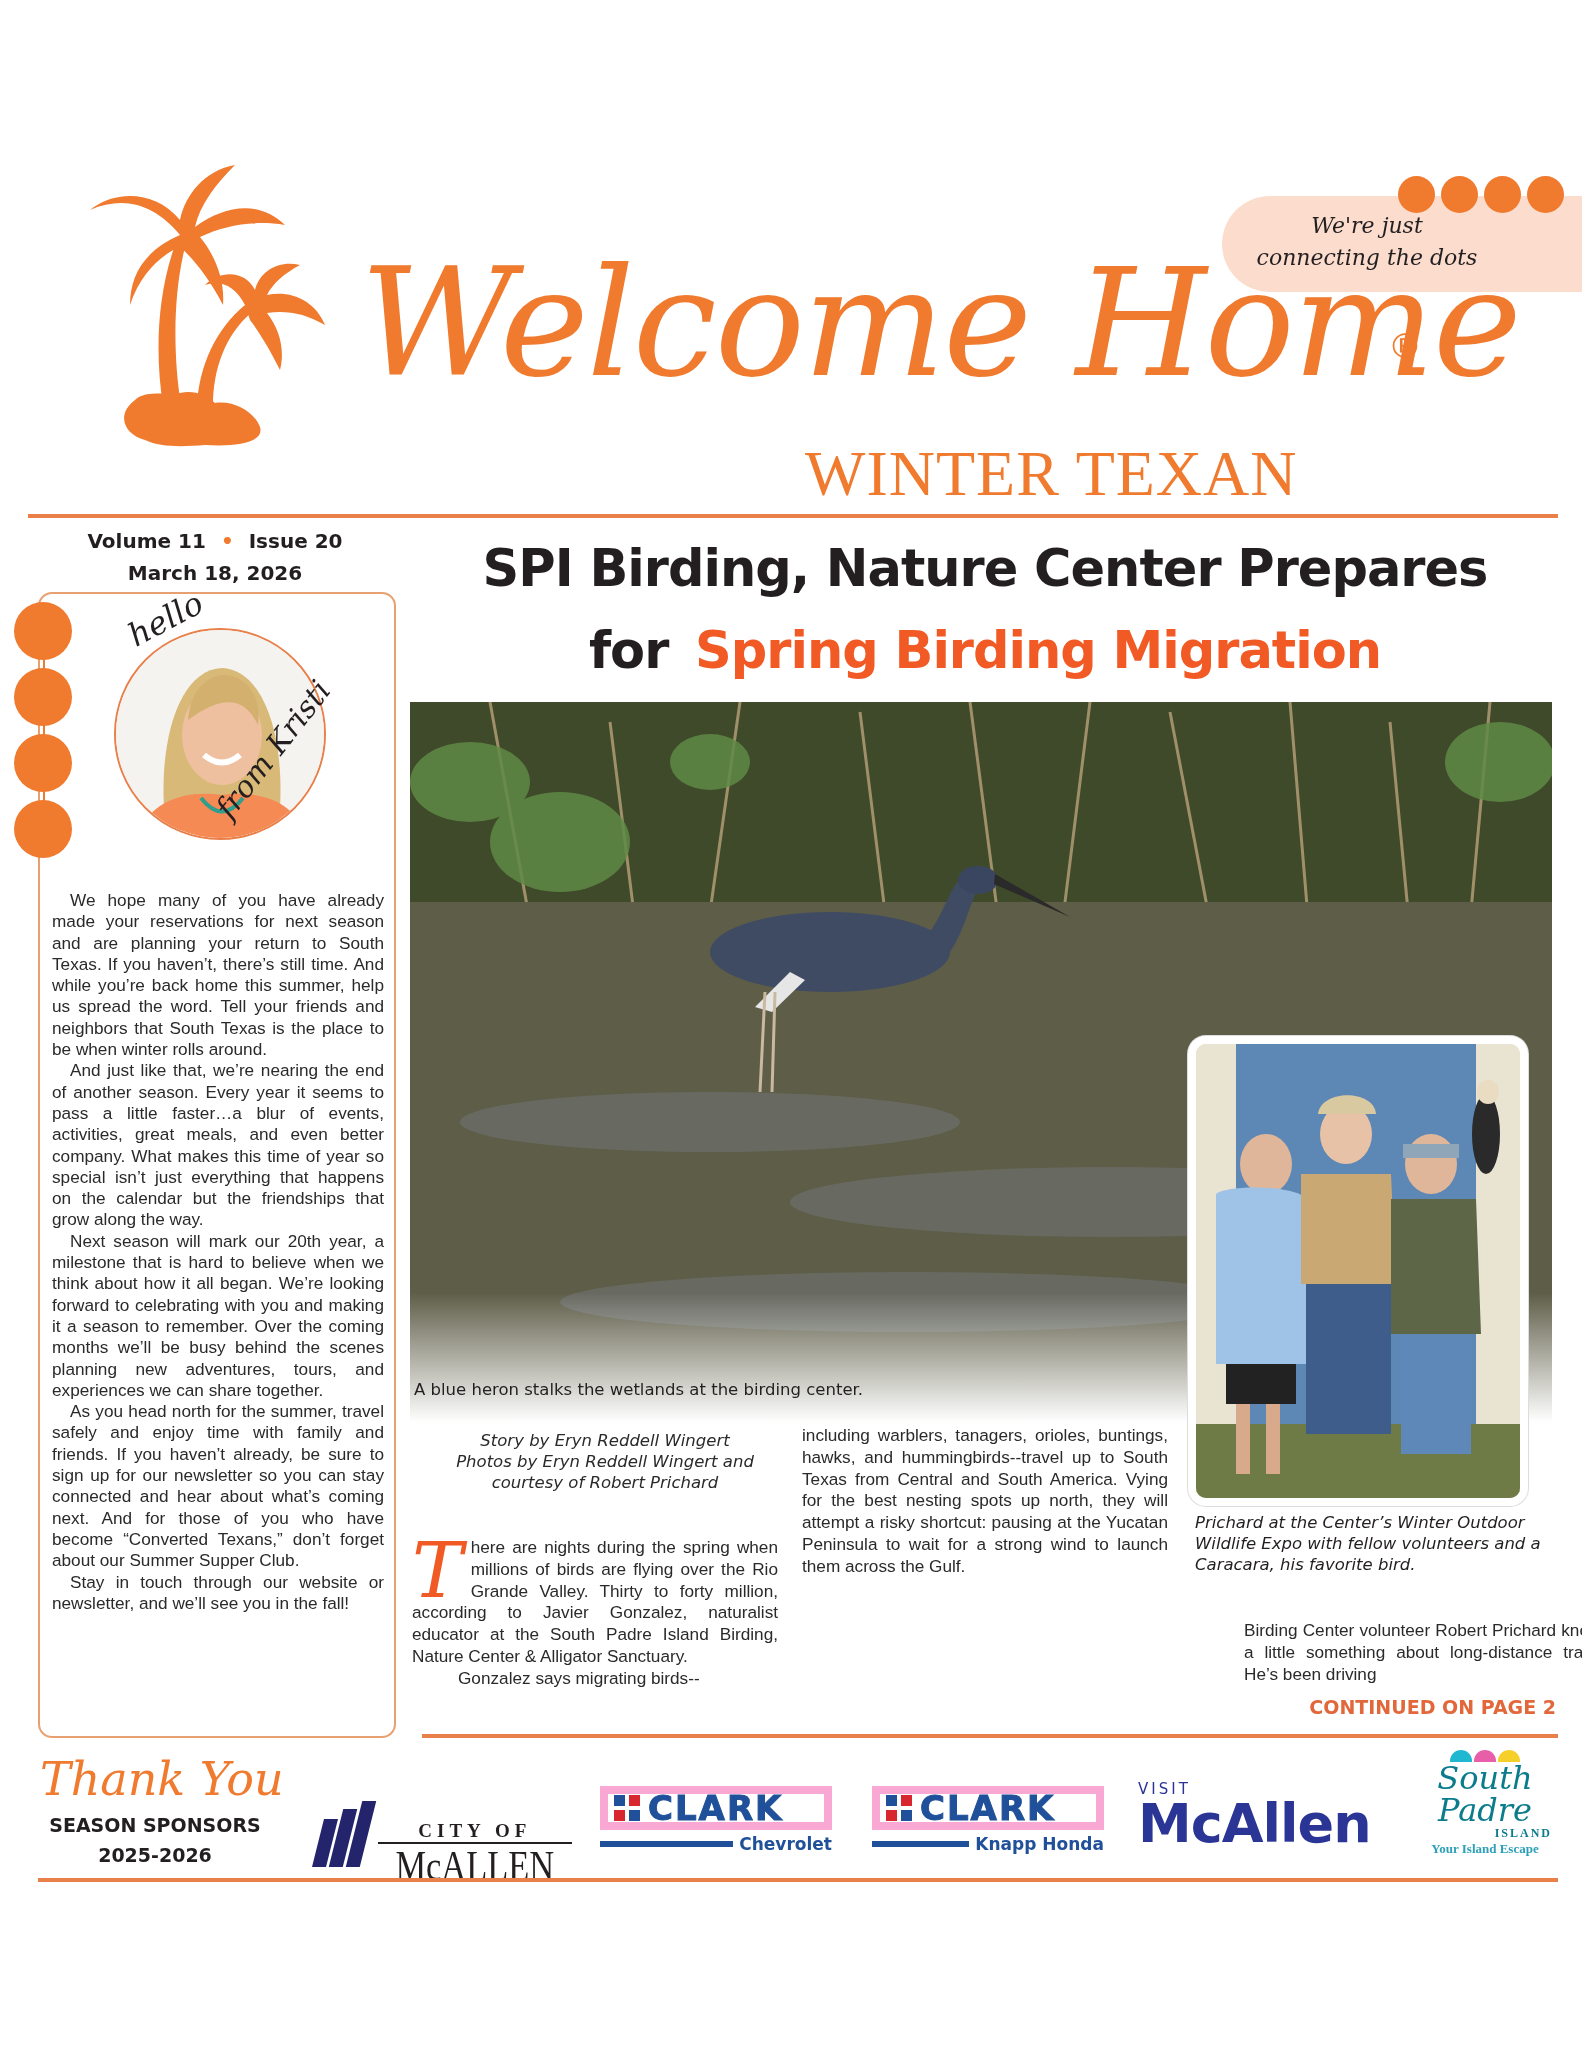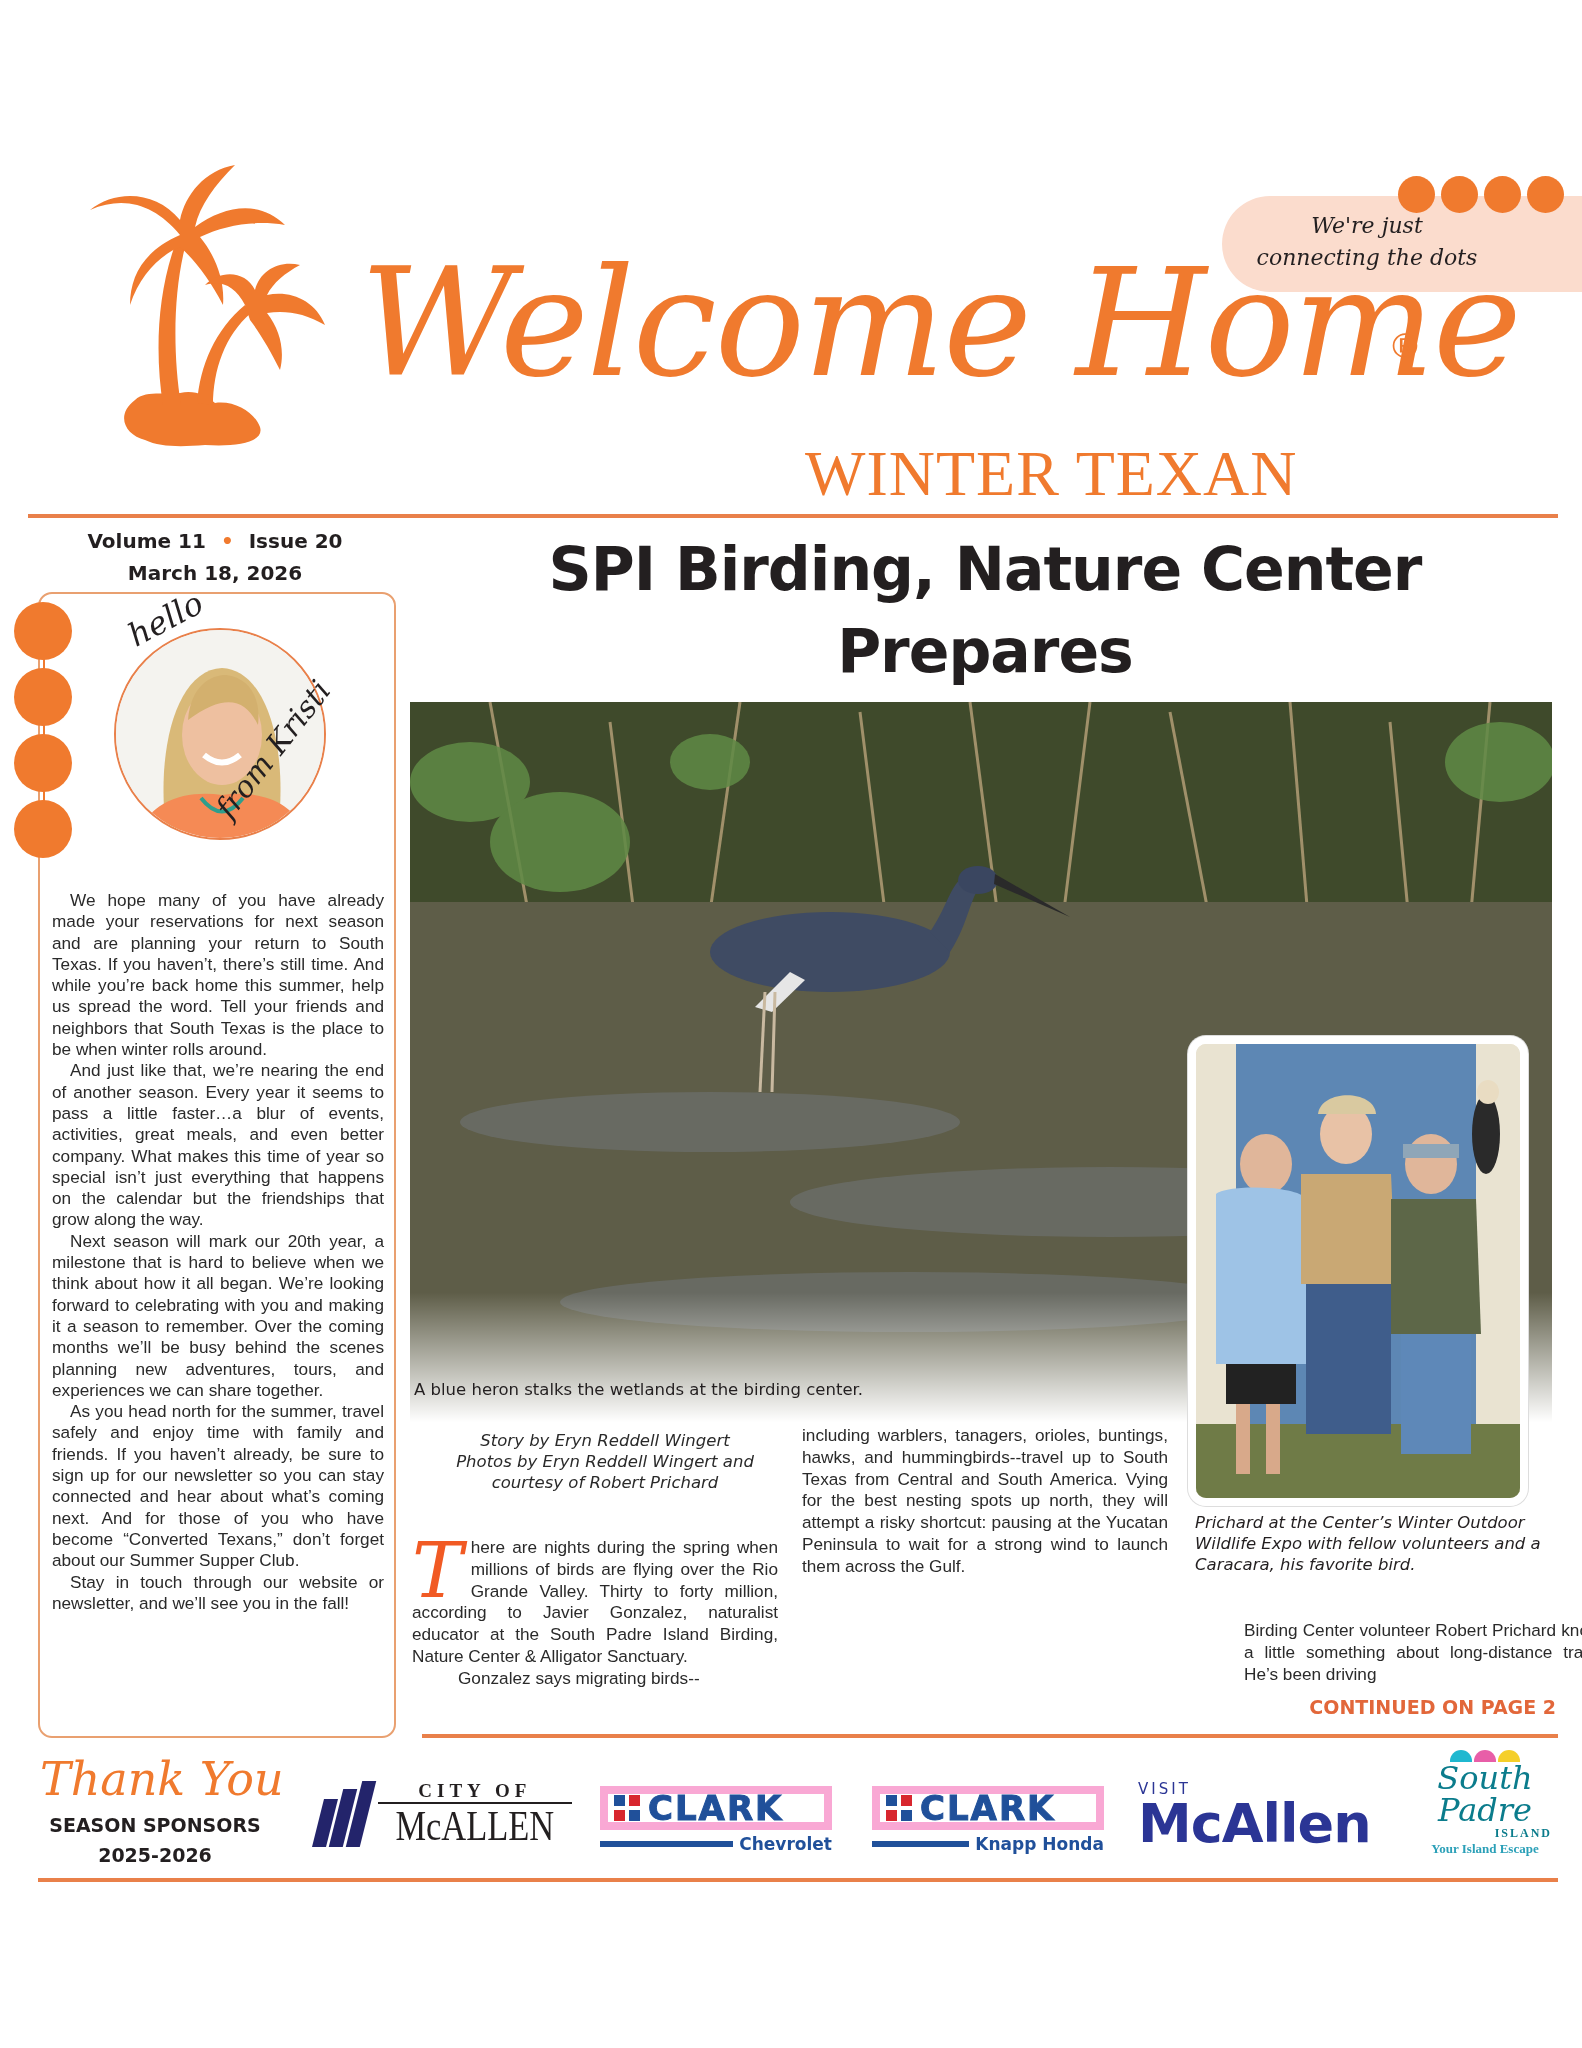--- a/index.html
+++ b/index.html
@@ -44,21 +44,21 @@
     transform: rotate(-28deg); color: #231f20; }
   .from { left: 236px; top: 790px; font-family: "DejaVu Serif", serif; font-style: italic; font-size: 30px;
     transform: rotate(-52deg); transform-origin: left bottom; color: #231f20; white-space: nowrap; }
 
   .letter-text { left: 52px; top: 890px; width: 332px; font-family: "Liberation Sans", sans-serif; font-size: 17.2px;
     line-height: 21.3px; text-align: justify; color: #2a2a2a; }
   .letter-text p { text-indent: 18px; }
 
   
   .headline { left: 400px; top: 528px; width: 1170px; text-align: center; font-family: "DejaVu Sans", sans-serif;
-    font-weight: bold; font-size: 60px; line-height: 82px; color: #231f20; letter-spacing: -1px; }
+    font-weight: bold; font-size: 51px; line-height: 82px; color: #231f20; letter-spacing: -1px; }
   .headline .accent { color: #f15a24; margin-left: 10px; }
 
   
   .heron-photo { left: 410px; top: 702px; width: 1142px; height: 720px; overflow: hidden;
     background: linear-gradient(180deg, #4e5a3a 0%, #6b6a45 20%, #5b5b44 45%, #63614c 65%, #7b7766 85%, #ffffff 100%); }
   .heron-caption { left: 414px; top: 1380px; font-family: "DejaVu Sans", sans-serif; 
     font-size: 16.5px; color: #231f20; }
 
   .inset-photo { left: 1188px; top: 1036px; width: 340px; height: 470px; background: #fff; border-radius: 18px;
     padding: 8px; box-shadow: 0 0 0 1px #ddd; }
@@ -89,21 +89,21 @@
   .sponsor-label { left: 30px; top: 1810px; width: 250px; text-align: center; font-family: "DejaVu Sans", sans-serif;
     font-weight: bold; font-size: 19px; line-height: 30px; color: #231f20; }
   .rule-bottom { left: 38px; top: 1878px; width: 1520px; }
 
   .logo { display: flex; align-items: center; }
   .mcallen-city { left: 318px; top: 1780px; }
   .mcallen-city .bars { display: flex; gap: 4px; margin-right: 10px; }
   .mcallen-city .bars span { width: 14px; height: 66px; background: #23246b; transform: skewX(-14deg); display: block; }
   .mcallen-city .bars span:nth-child(1) { height: 48px; margin-top: 18px; }
   .mcallen-city .bars span:nth-child(2) { height: 58px; margin-top: 8px; }
-  .mcallen-city .txt { font-family: "Liberation Serif", serif; color: #231f20; text-align: center; }
+  .mcallen-city .txt { font-family: "Liberation Serif", serif; color: #231f20; text-align: center; margin-top: 40px; }
   .mcallen-city .t1 { font-size: 19px; letter-spacing: 5px; font-weight: bold; border-bottom: 2px solid #231f20; }
   .mcallen-city .t2 { font-size: 42px; line-height: 44px; transform: scaleX(0.82); transform-origin: center; }
 
   .clark { width: 232px; }
   .clark-box { height: 44px; border: 8px solid #f9a8d4; display: flex; align-items: center; padding: 0 6px; gap: 8px; }
   .clark-cross { width: 26px; height: 26px; position: relative; }
   .clark-cross span { position: absolute; display: block; }
   .clark-word { font-family: "DejaVu Sans", sans-serif; font-weight: bold; font-size: 34px; color: #20509a; letter-spacing: 2px;
     line-height: 1; -webkit-text-stroke: 1px #20509a; }
   .clark-sub { display: flex; align-items: center; margin-top: 4px; }

